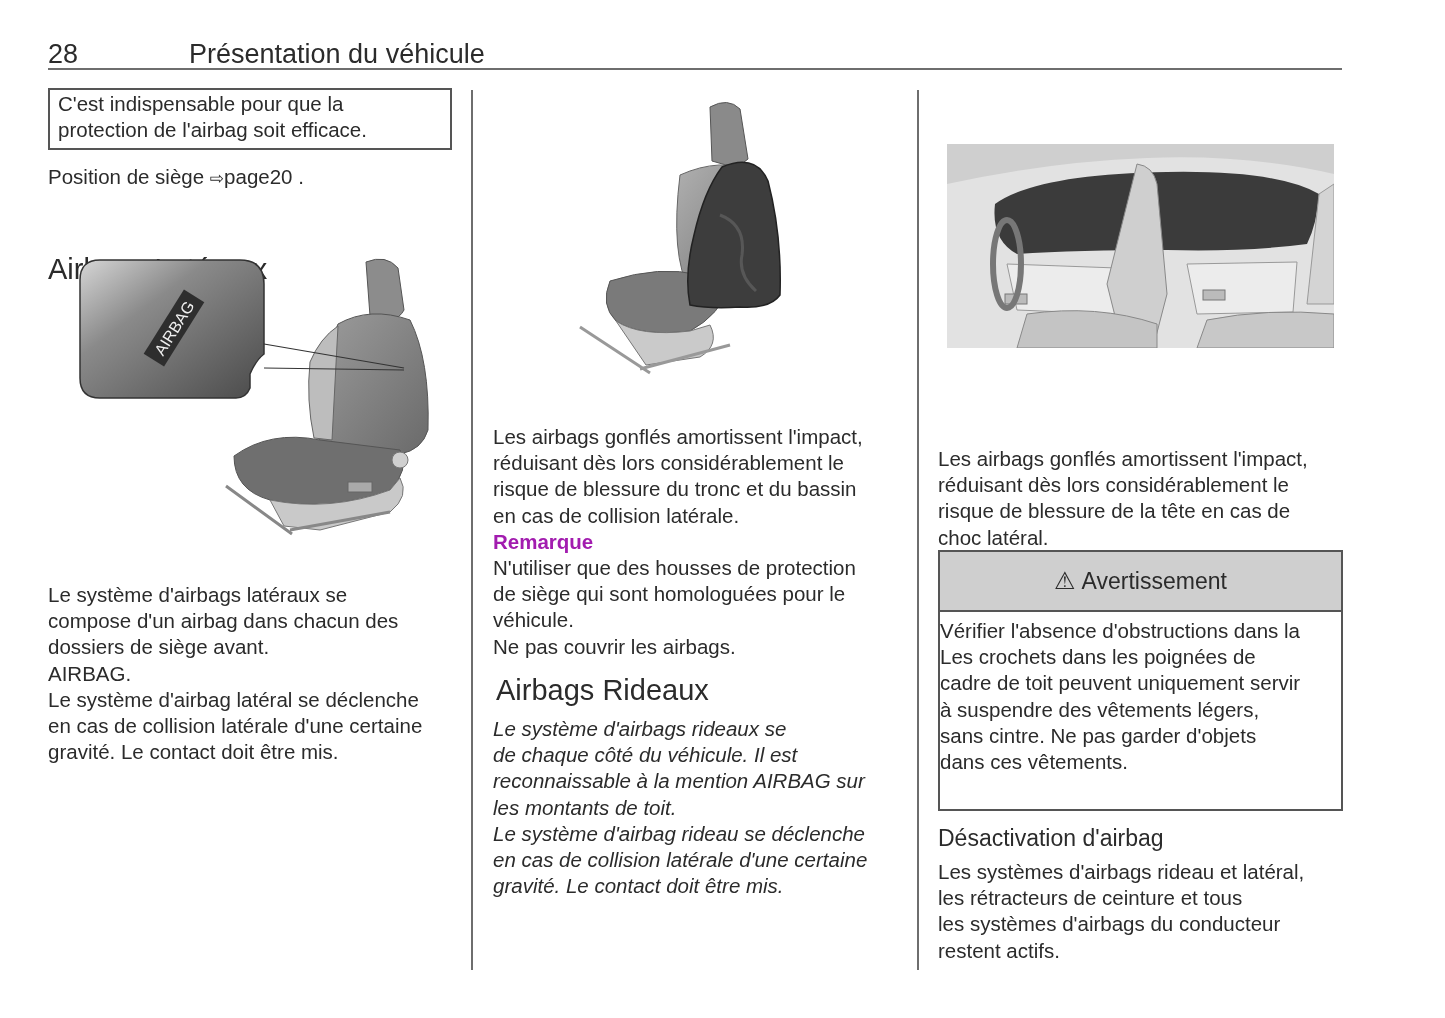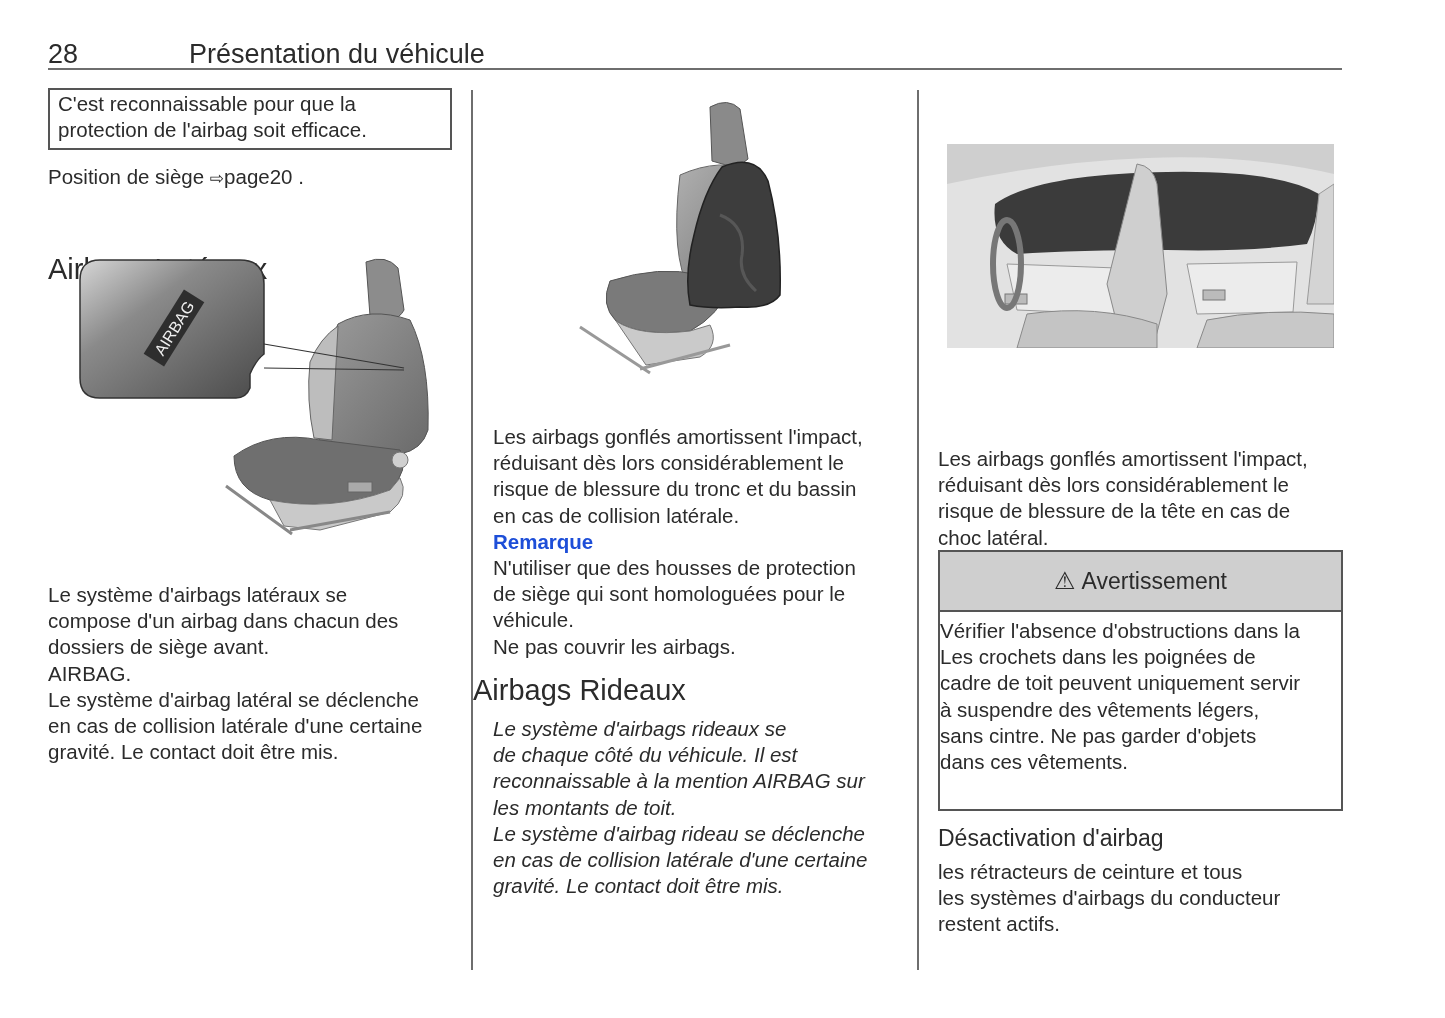--- a/index.html
+++ b/index.html
@@ -27,21 +27,21 @@
 <body>
 
 <div class="abs page-num">28</div>
 <div class="abs page-title">Présentation du véhicule</div>
 <div class="abs header-rule"></div>
 
 <div class="abs col-divider" style="left:471px; top:90px; height:880px;"></div>
 <div class="abs col-divider" style="left:917px; top:90px; height:880px;"></div>
 
 <div class="abs note-box body-text" style="left:48px; top:88px; width:404px; height:62px; padding-top:1px;">
-  <div>C'est reconnaissable pour que la</div>
+  <div>C'est indispensable pour que la</div>
   <div>protection de l'airbag soit efficace.</div>
 </div>
 
 <div class="abs body-text" style="left:48px; top:164px;">
   <span>Position de siège </span><span style="font-size:17px;">⇨</span><span>page20</span><span> .</span>
 </div>
 
 <div class="abs h2" style="left:48px; top:204px;margin-top:48px;">Airbags Latéraux</div>
 
 <div class="abs" style="left:70px; top:250px; width:380px; height:300px;">
@@ -104,28 +104,28 @@
     <path d="M152 72 Q186 58 198 86 Q212 140 210 200 Q200 214 170 212 Q140 214 120 210 Q114 180 124 140 Q134 96 152 72 Z" fill="#3d3d3d" stroke="#222" stroke-width="1.5"></path>
     <path d="M150 120 Q176 130 172 160 Q168 180 186 196" stroke="#575757" stroke-width="3" fill="none"></path>
   </svg>
 </div>
 
 <div class="abs body-text" style="left:493px; top:424px;">
   <div>Les airbags gonflés amortissent l'impact,</div>
   <div>réduisant dès lors considérablement le</div>
   <div>risque de blessure du tronc et du bassin</div>
   <div>en cas de collision latérale.</div>
-  <div style="font-weight:bold; color:#1d4ed8;">Remarque</div>
+  <div style="font-weight:bold; color:#a21caf;">Remarque</div>
   <div>N'utiliser que des housses de protection</div>
   <div>de siège qui sont homologuées pour le</div>
   <div>véhicule.</div>
   <div>Ne pas couvrir les airbags.</div>
 </div>
 
-<div class="abs h2" style="left:473px; top:673px;">Airbags Rideaux</div>
+<div class="abs h2" style="left:496px; top:673px;">Airbags Rideaux</div>
 
 <div class="abs body-text" style="left:493px; top:716px;font-style:italic;">
   <div>Le système d'airbags rideaux se</div>
   <div>de chaque côté du véhicule. Il est</div>
   <div>reconnaissable à la mention AIRBAG sur</div>
   <div>les montants de toit.</div>
   <div>Le système d'airbag rideau se déclenche</div>
   <div>en cas de collision latérale d'une certaine</div>
   <div>gravité. Le contact doit être mis.</div>
 </div>
@@ -169,16 +169,17 @@
     <div>cadre de toit peuvent uniquement servir</div>
     <div>à suspendre des vêtements légers,</div>
     <div>sans cintre. Ne pas garder d'objets</div>
     <div>dans ces vêtements.</div>
   </div>
 </div>
 
 <div class="abs h3" style="left:938px; top:824px;">Désactivation d'airbag</div>
 
 <div class="abs body-text" style="left:938px; top:859px;">
+  <div>Les systèmes d'airbags rideau et latéral,</div>
   <div>les rétracteurs de ceinture et tous</div>
   <div>les systèmes d'airbags du conducteur</div>
   <div>restent actifs.</div>
 </div>
 
 </body></html>

